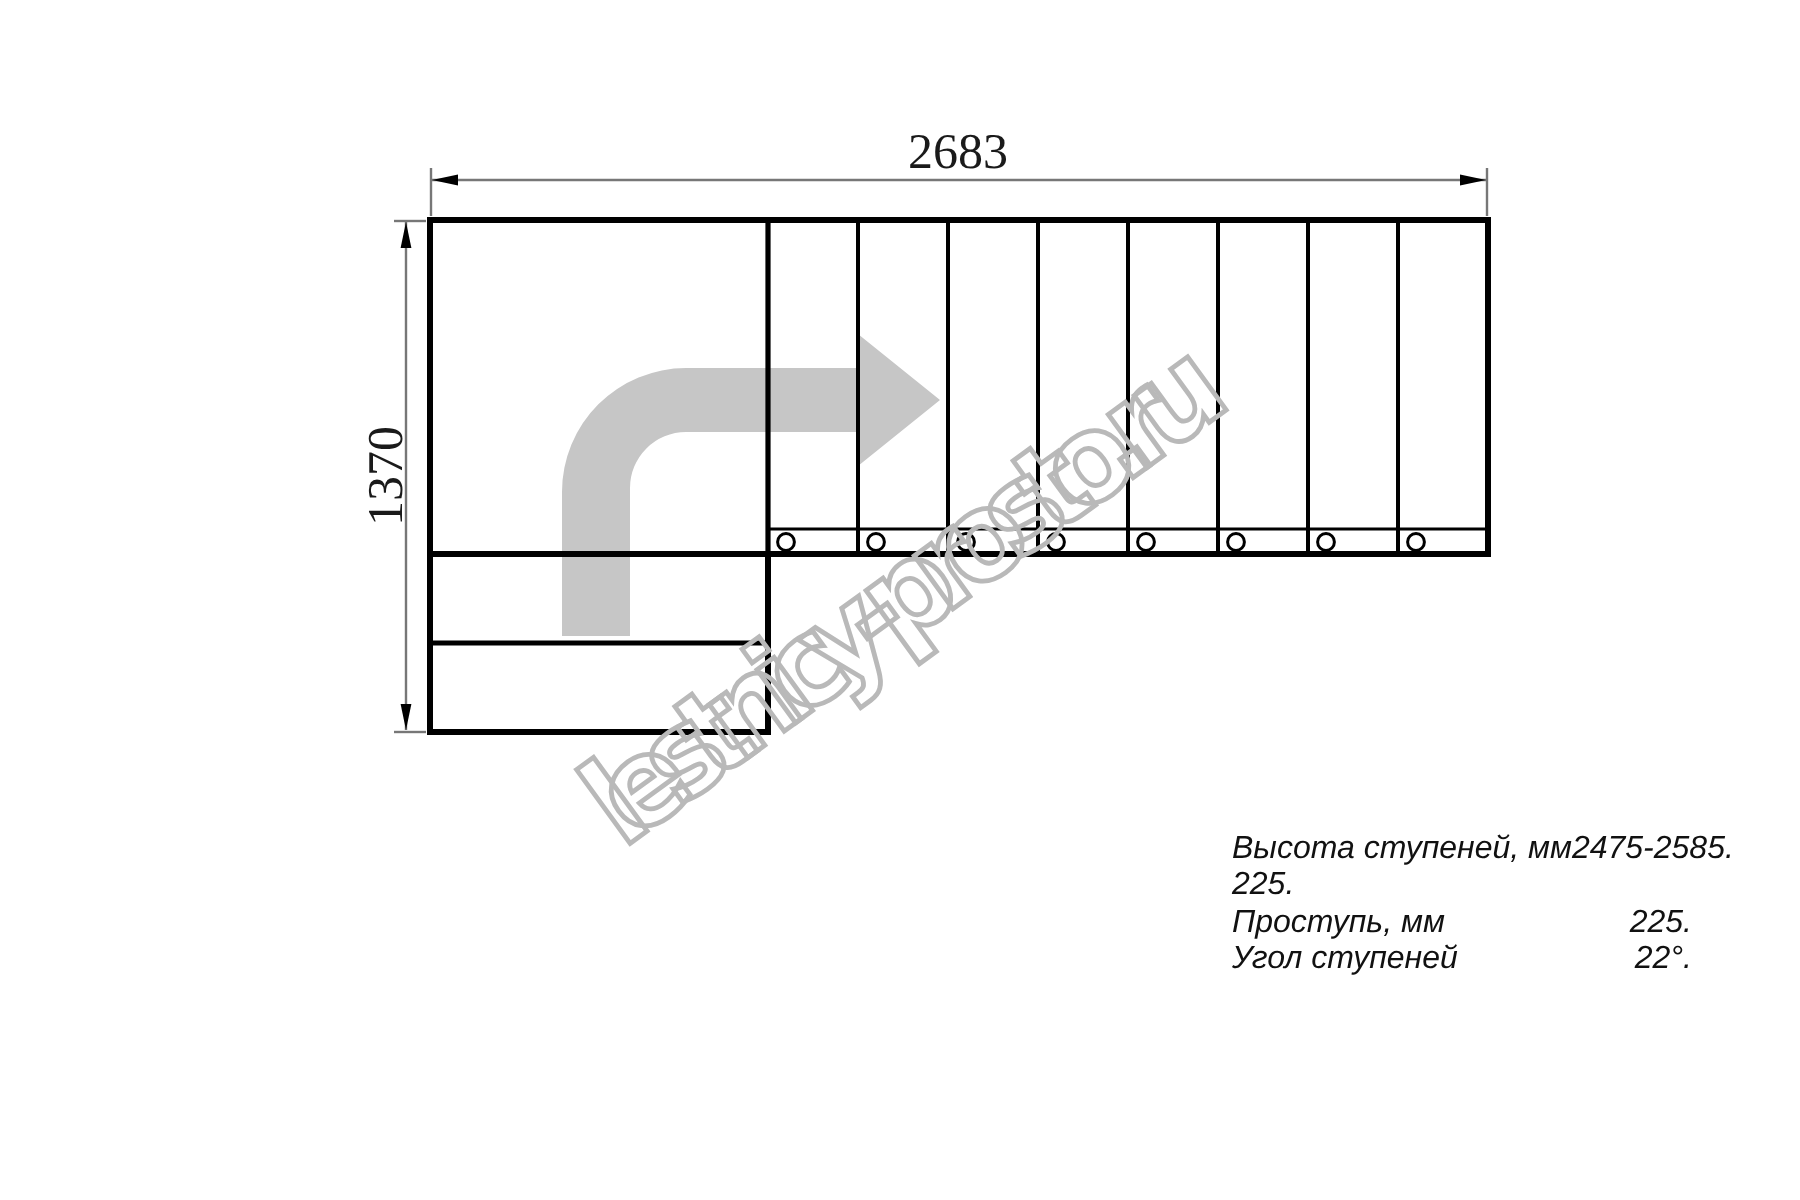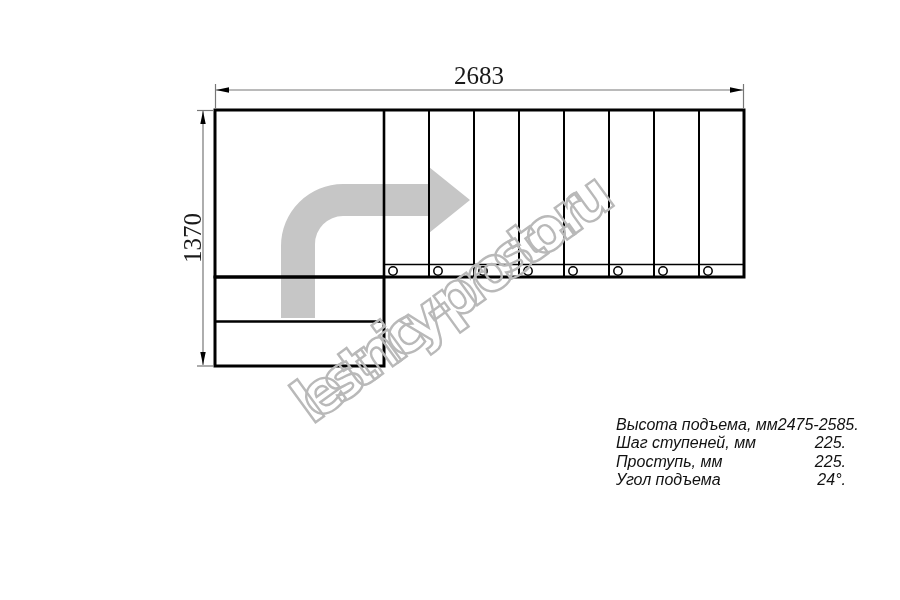--- a/index.html
+++ b/index.html
@@ -108,30 +108,29 @@
 
       <text class="dim-text" x="479" y="84" text-anchor="middle">2683</text>
       <text class="dim-text" transform="translate(201 238) rotate(-90)" text-anchor="middle">1370</text>
     </g>
   </svg>
 
   <div class="watermark">lestnicy-prosto.ru</div>
 
   <div class="spec-table">
     <div class="spec-row">
-      <span class="spec-label">Высота подъема, мм</span>
+      <span class="spec-label">Высота ступеней, мм</span>
       <span class="spec-value">2475-2585.</span>
     </div>
     <div class="spec-row">
-      <span class="spec-label">Шаг ступеней, мм</span>
       <span class="spec-value">225.</span>
     </div>
     <div class="spec-row">
       <span class="spec-label">Проступь, мм</span>
       <span class="spec-value">225.</span>
     </div>
     <div class="spec-row">
-      <span class="spec-label">Угол подъема</span>
-      <span class="spec-value">24°.</span>
+      <span class="spec-label">Угол ступеней</span>
+      <span class="spec-value">22°.</span>
     </div>
   </div>
 
 </div>
 
 </body></html>

